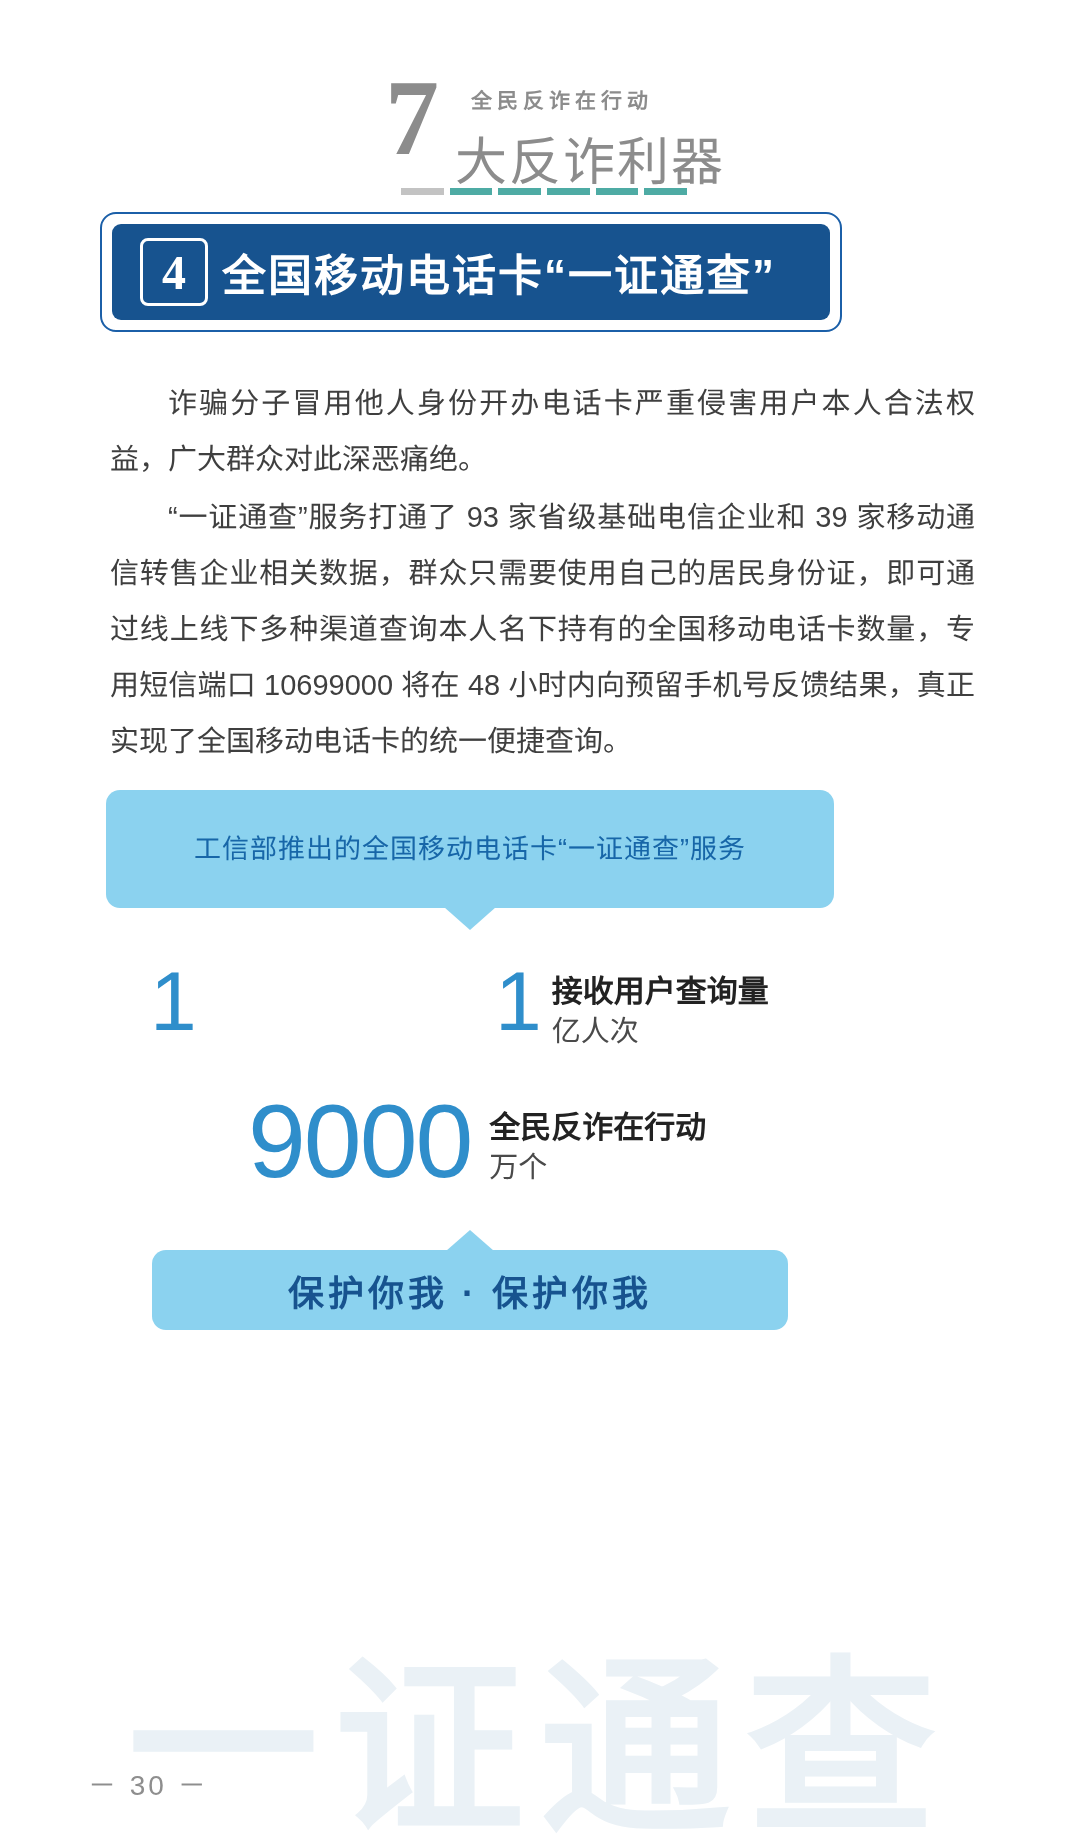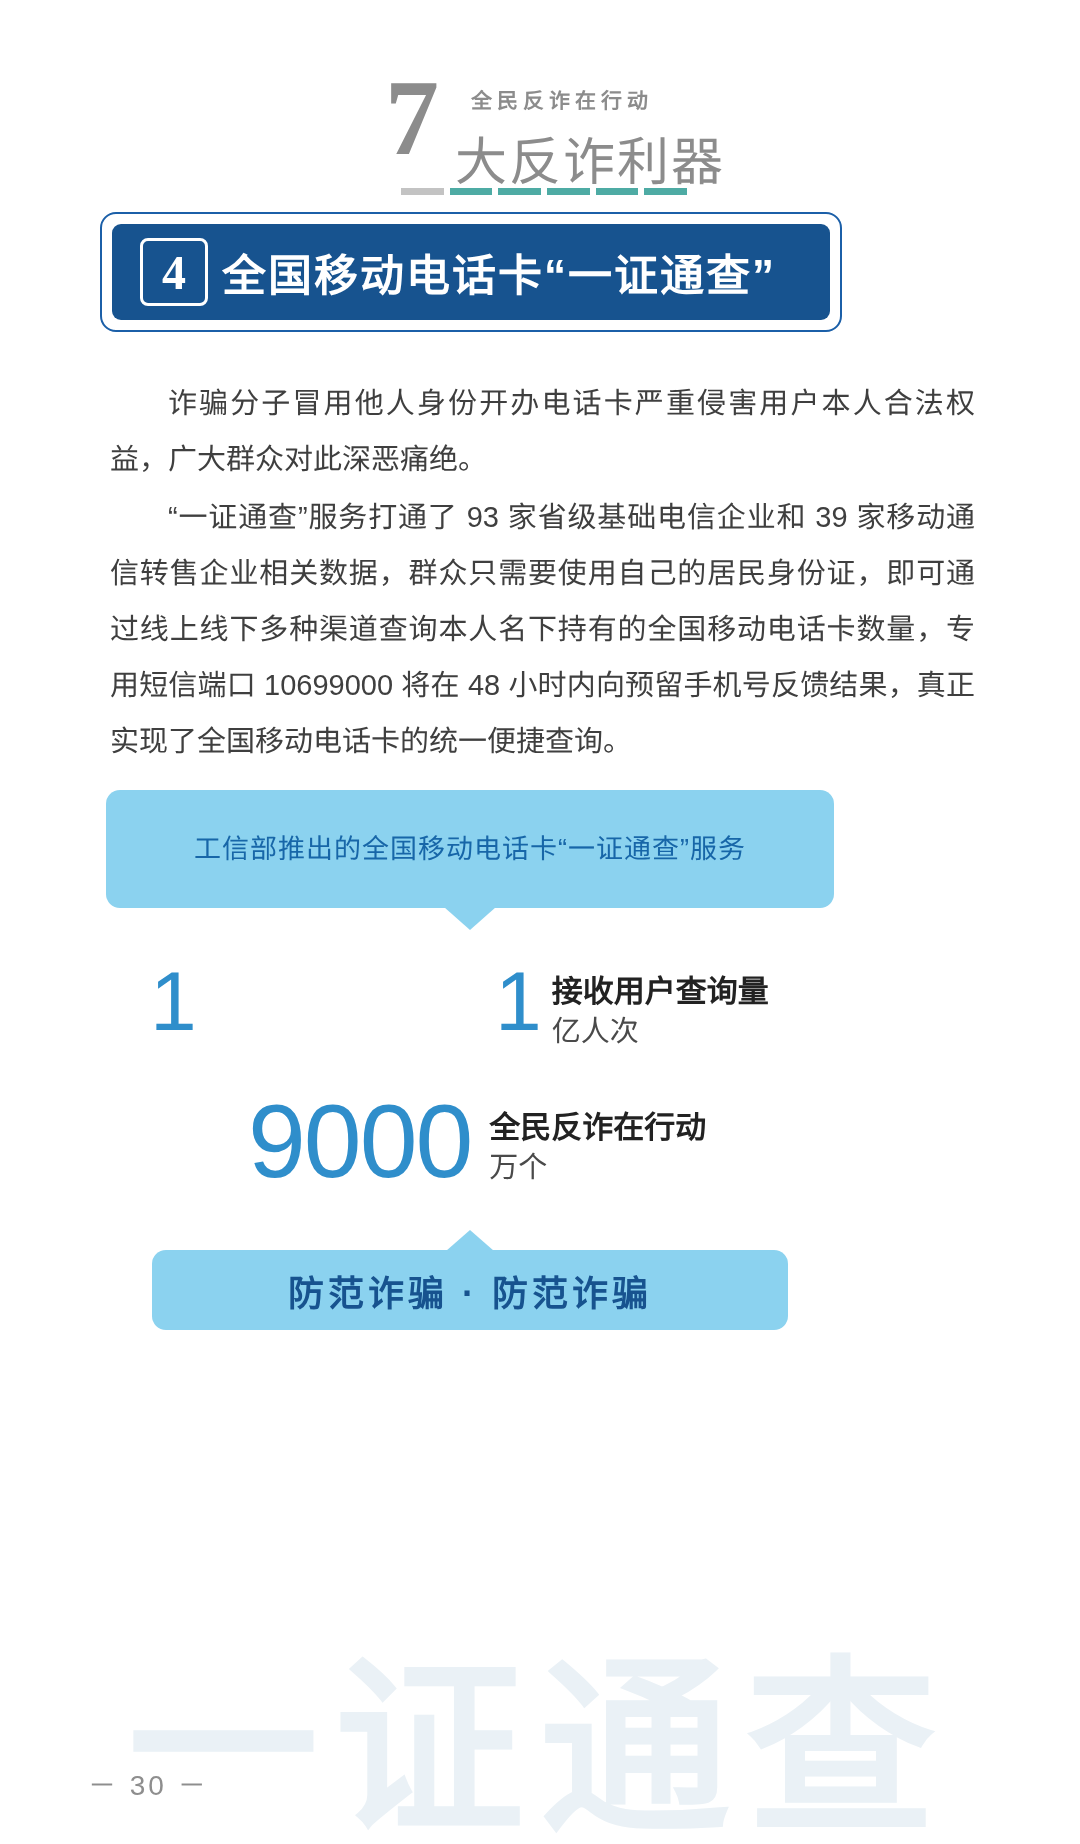--- a/index.html
+++ b/index.html
@@ -337,20 +337,20 @@
   <div class="stat-big">
     <div class="stat-num">9000</div>
     <div class="stat-labels">
       <div class="stat-title">全民反诈在行动</div>
       <div class="stat-unit">万个</div>
     </div>
   </div>
 
   <div class="slogan">
     <div class="slogan-arrow"></div>
-    <span>防范诈骗 · 防范诈骗</span>
+    <span>保护你我 · 保护你我</span>
   </div>
 
   <div class="watermark">一证通查</div>
 
   <div class="page-number">－ 30 －</div>
 
 </div>
 
 </body></html>

